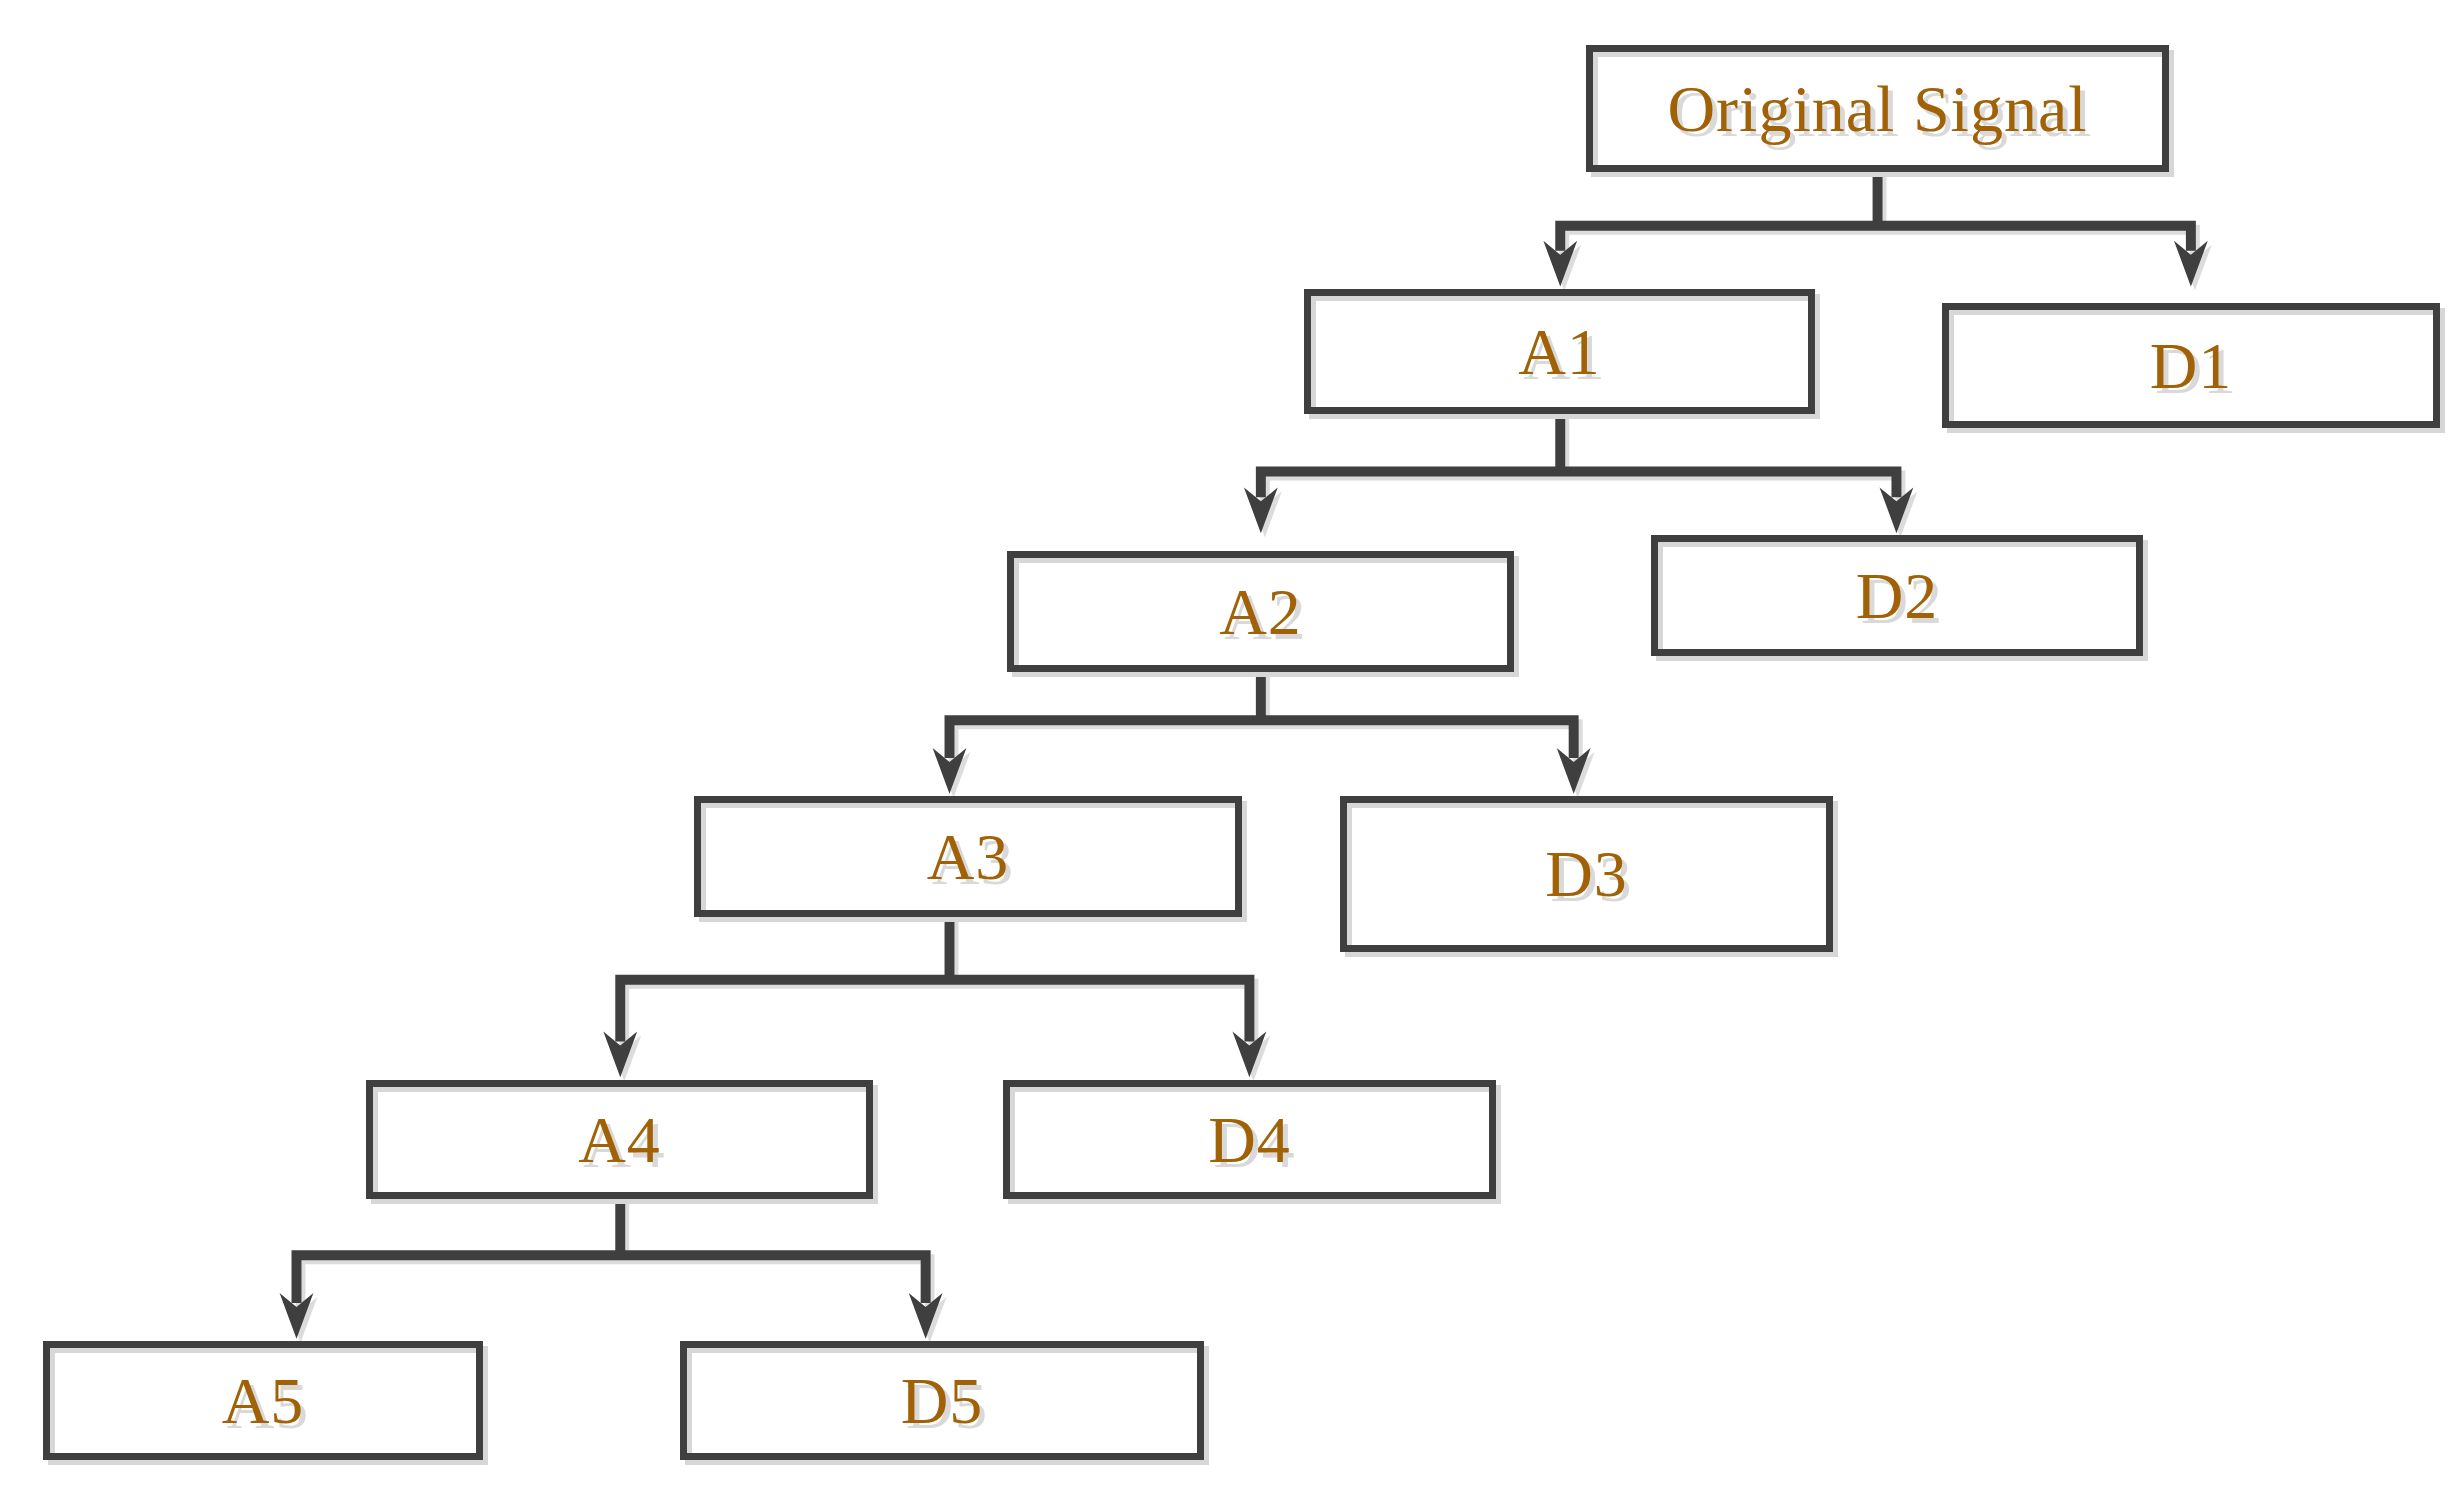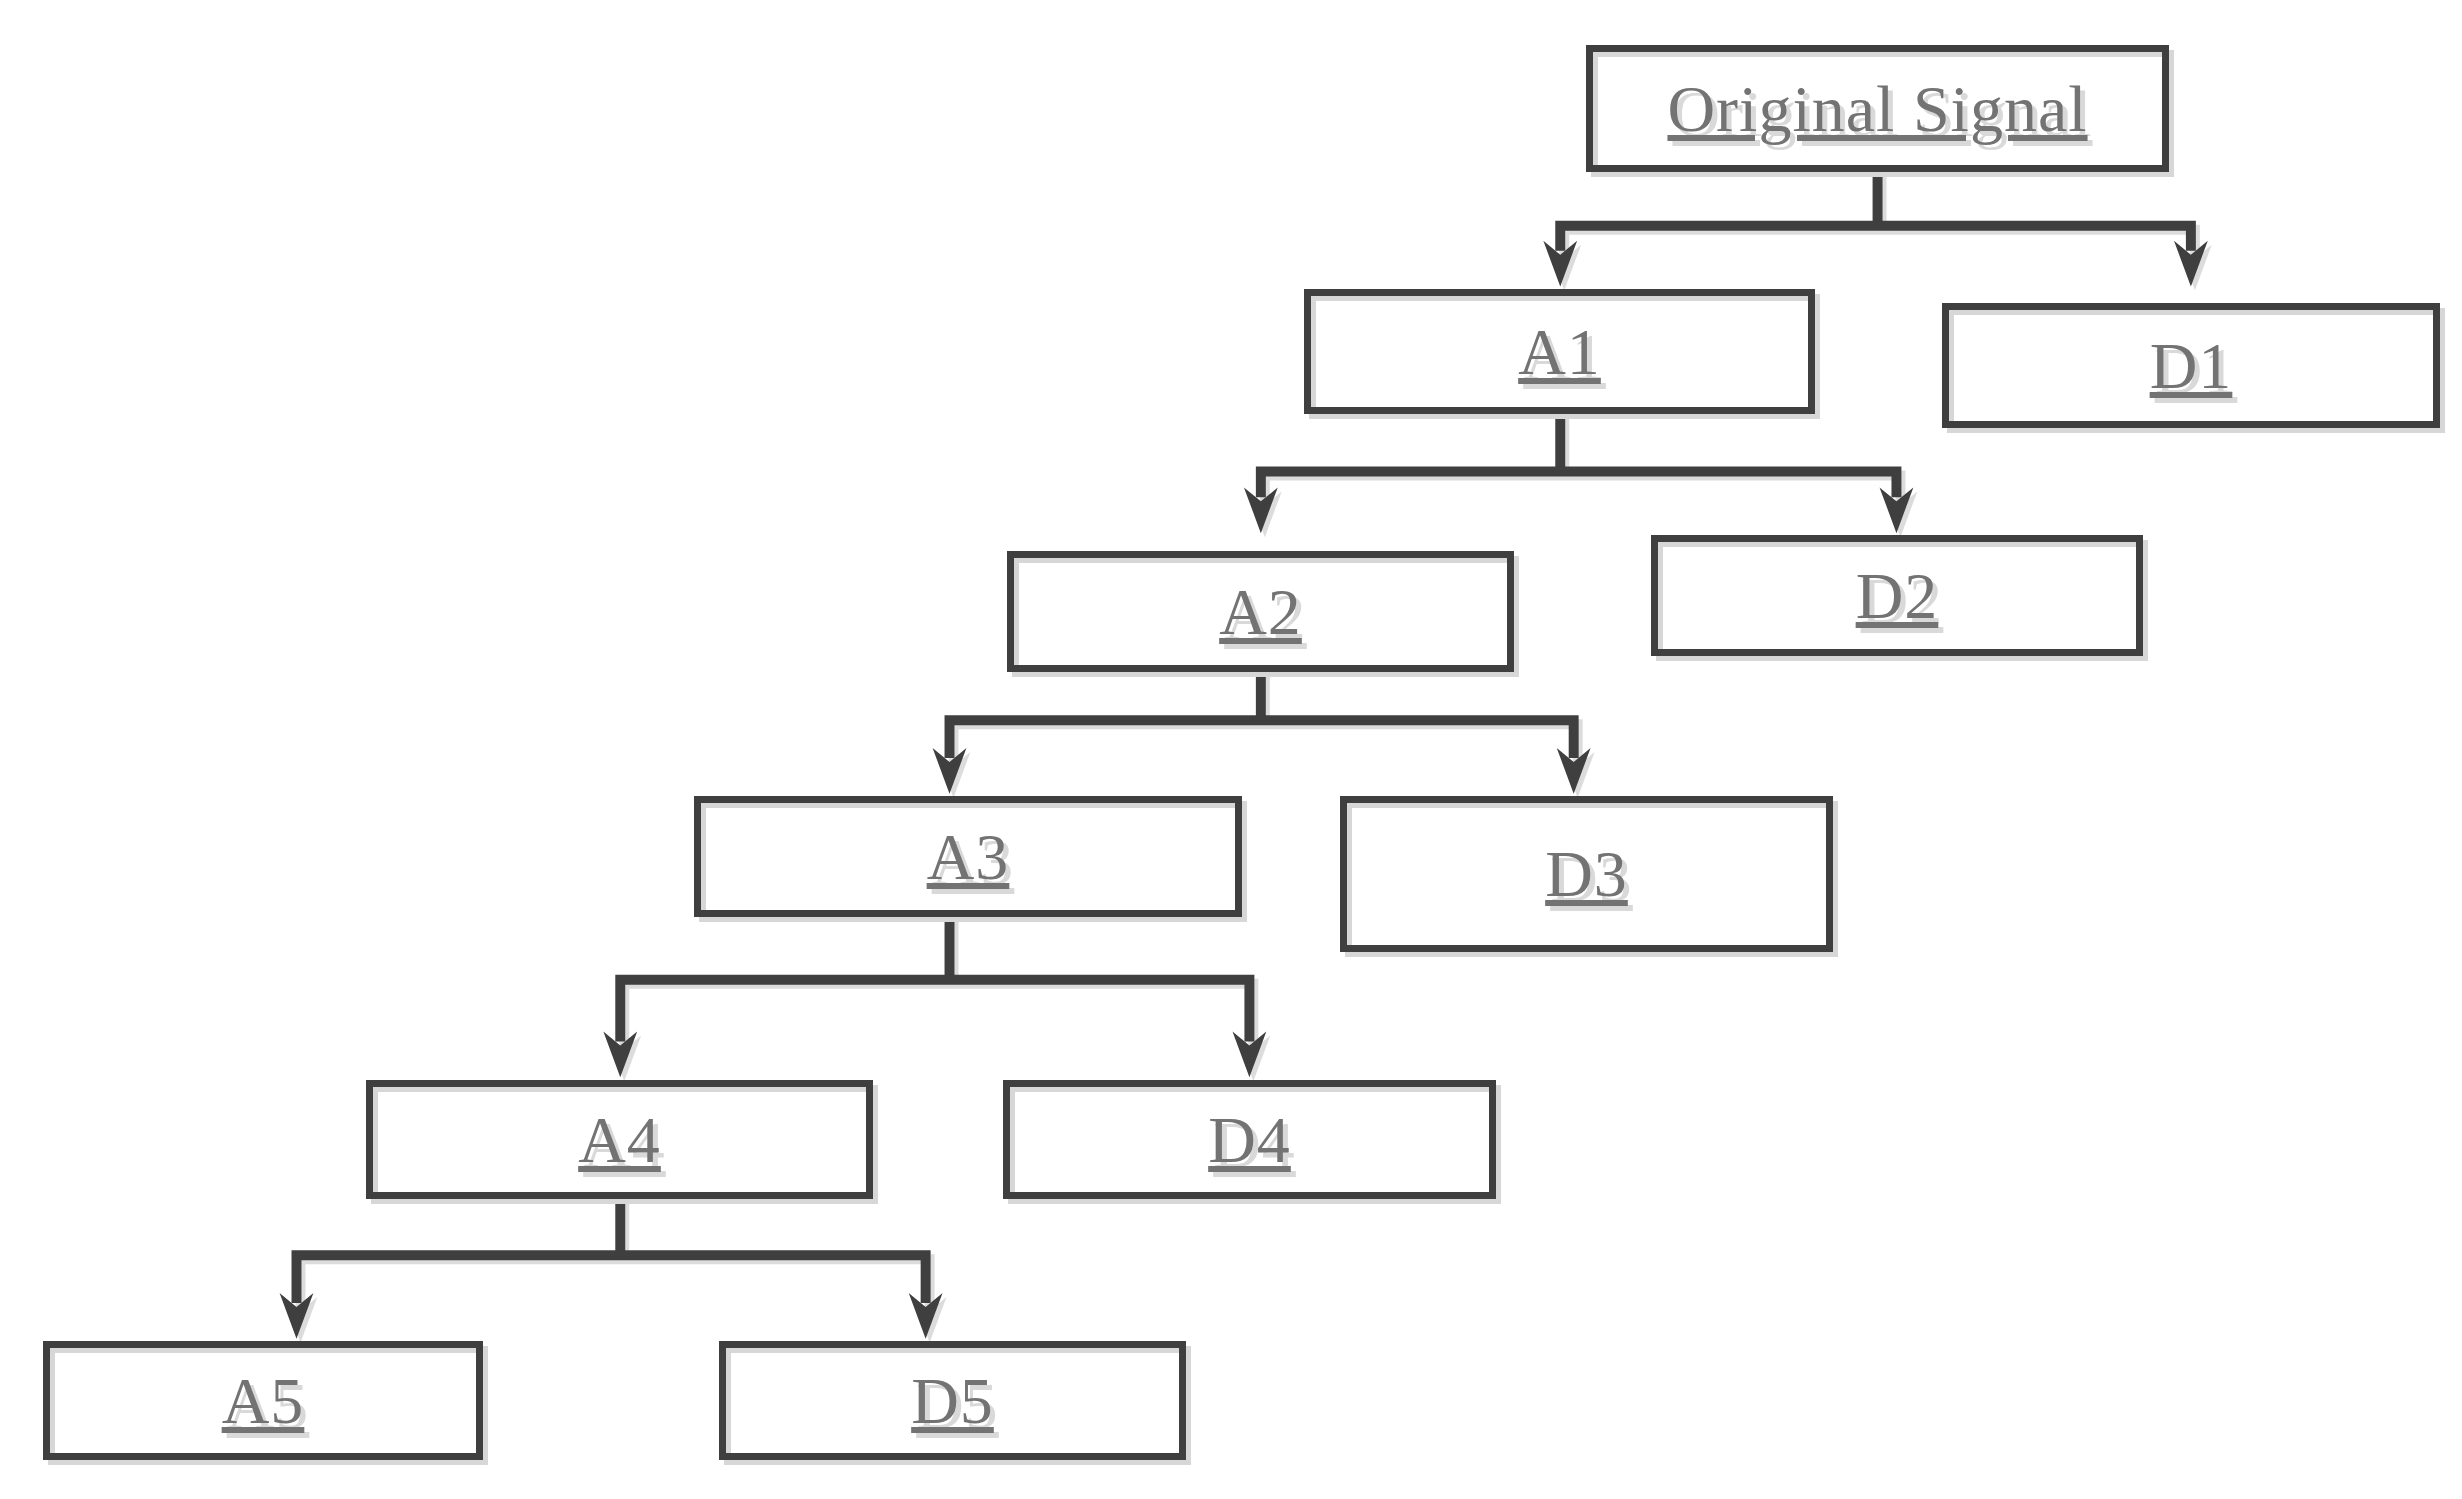--- a/index.html
+++ b/index.html
@@ -32,25 +32,24 @@
     filter: drop-shadow(5px 5px 0px #d7d7d7);
     pointer-events: none;
   }
   .node .label {
     position: absolute;
     inset: 0;
     display: flex;
     align-items: center;
     justify-content: center;
     font-size: 66px;
-    color: #737373;
+    color: #a16207;
     text-shadow: 5px 5px 0px #d9d9d9;
     white-space: nowrap;
     letter-spacing: 1px;
-    text-decoration: underline;
   }
 </style>
 </head>
 <body>
 
 <div class="canvas">
   <svg class="connectors" id="connector-layer" width="2463" height="1499" viewBox="0 0 2475 1507" xmlns="http://www.w3.org/2000/svg">
       <path d="M 1887 171 L 1887 227" stroke="#3f3f3f" stroke-width="10" fill="none"></path>
       <path d="M 1568 252 L 1568 227 L 2202 227 L 2202 252" stroke="#3f3f3f" stroke-width="10" fill="none" stroke-linejoin="miter"></path>
       <path d="M 1551 242 L 1568 288 L 1585 242 L 1568 256 Z" fill="#3f3f3f"></path>
@@ -106,19 +105,19 @@
         <span class="label">A4</span>
       </div>
       <div class="node" style="left: 1003px; top: 1080px; width: 493px; height: 119px;">
         <div class="frame"></div>
         <span class="label">D4</span>
       </div>
       <div class="node" style="left: 43px; top: 1341px; width: 440px; height: 119px;">
         <div class="frame"></div>
         <span class="label">A5</span>
       </div>
-      <div class="node" style="left: 719px; top: 1341px; width: 467px; height: 119px; border-radius: 26px;">
+      <div class="node" style="left: 680px; top: 1341px; width: 524px; height: 119px; border-radius: 26px;">
         <div class="frame"></div>
         <span class="label">D5</span>
       </div>
     </div>
 </div>
 
 
 </body></html>

